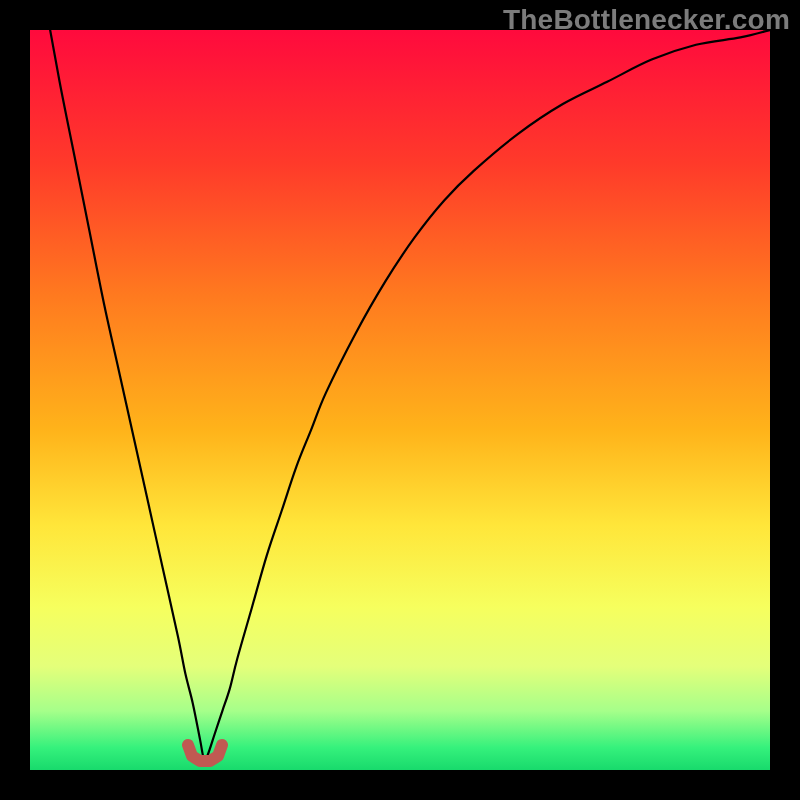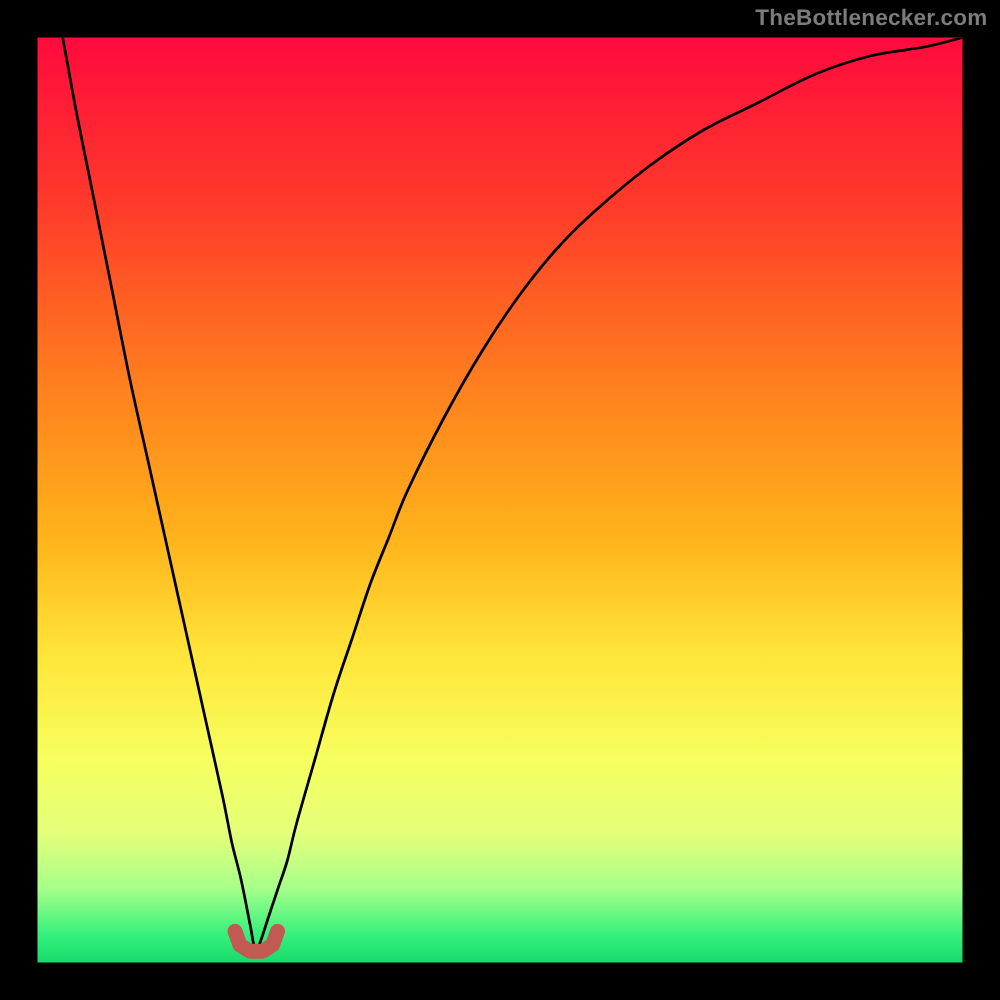--- a/index.html
+++ b/index.html
@@ -22,21 +22,21 @@
     left: 30px;
     top: 30px;
     width: 740px;
     height: 740px;
     
   }
   .watermark {
     position: absolute;
     top: 4px;
     right: 10px;
-    font-size: 18px;
+    font-size: 28px;
     font-weight: 600;
     color: #7c7c7c;
     letter-spacing: 0.2px;
     user-select: none;
   }
   svg.curve-layer {
     position: absolute;
     left: 0;
     top: 0;
     width: 740px;

